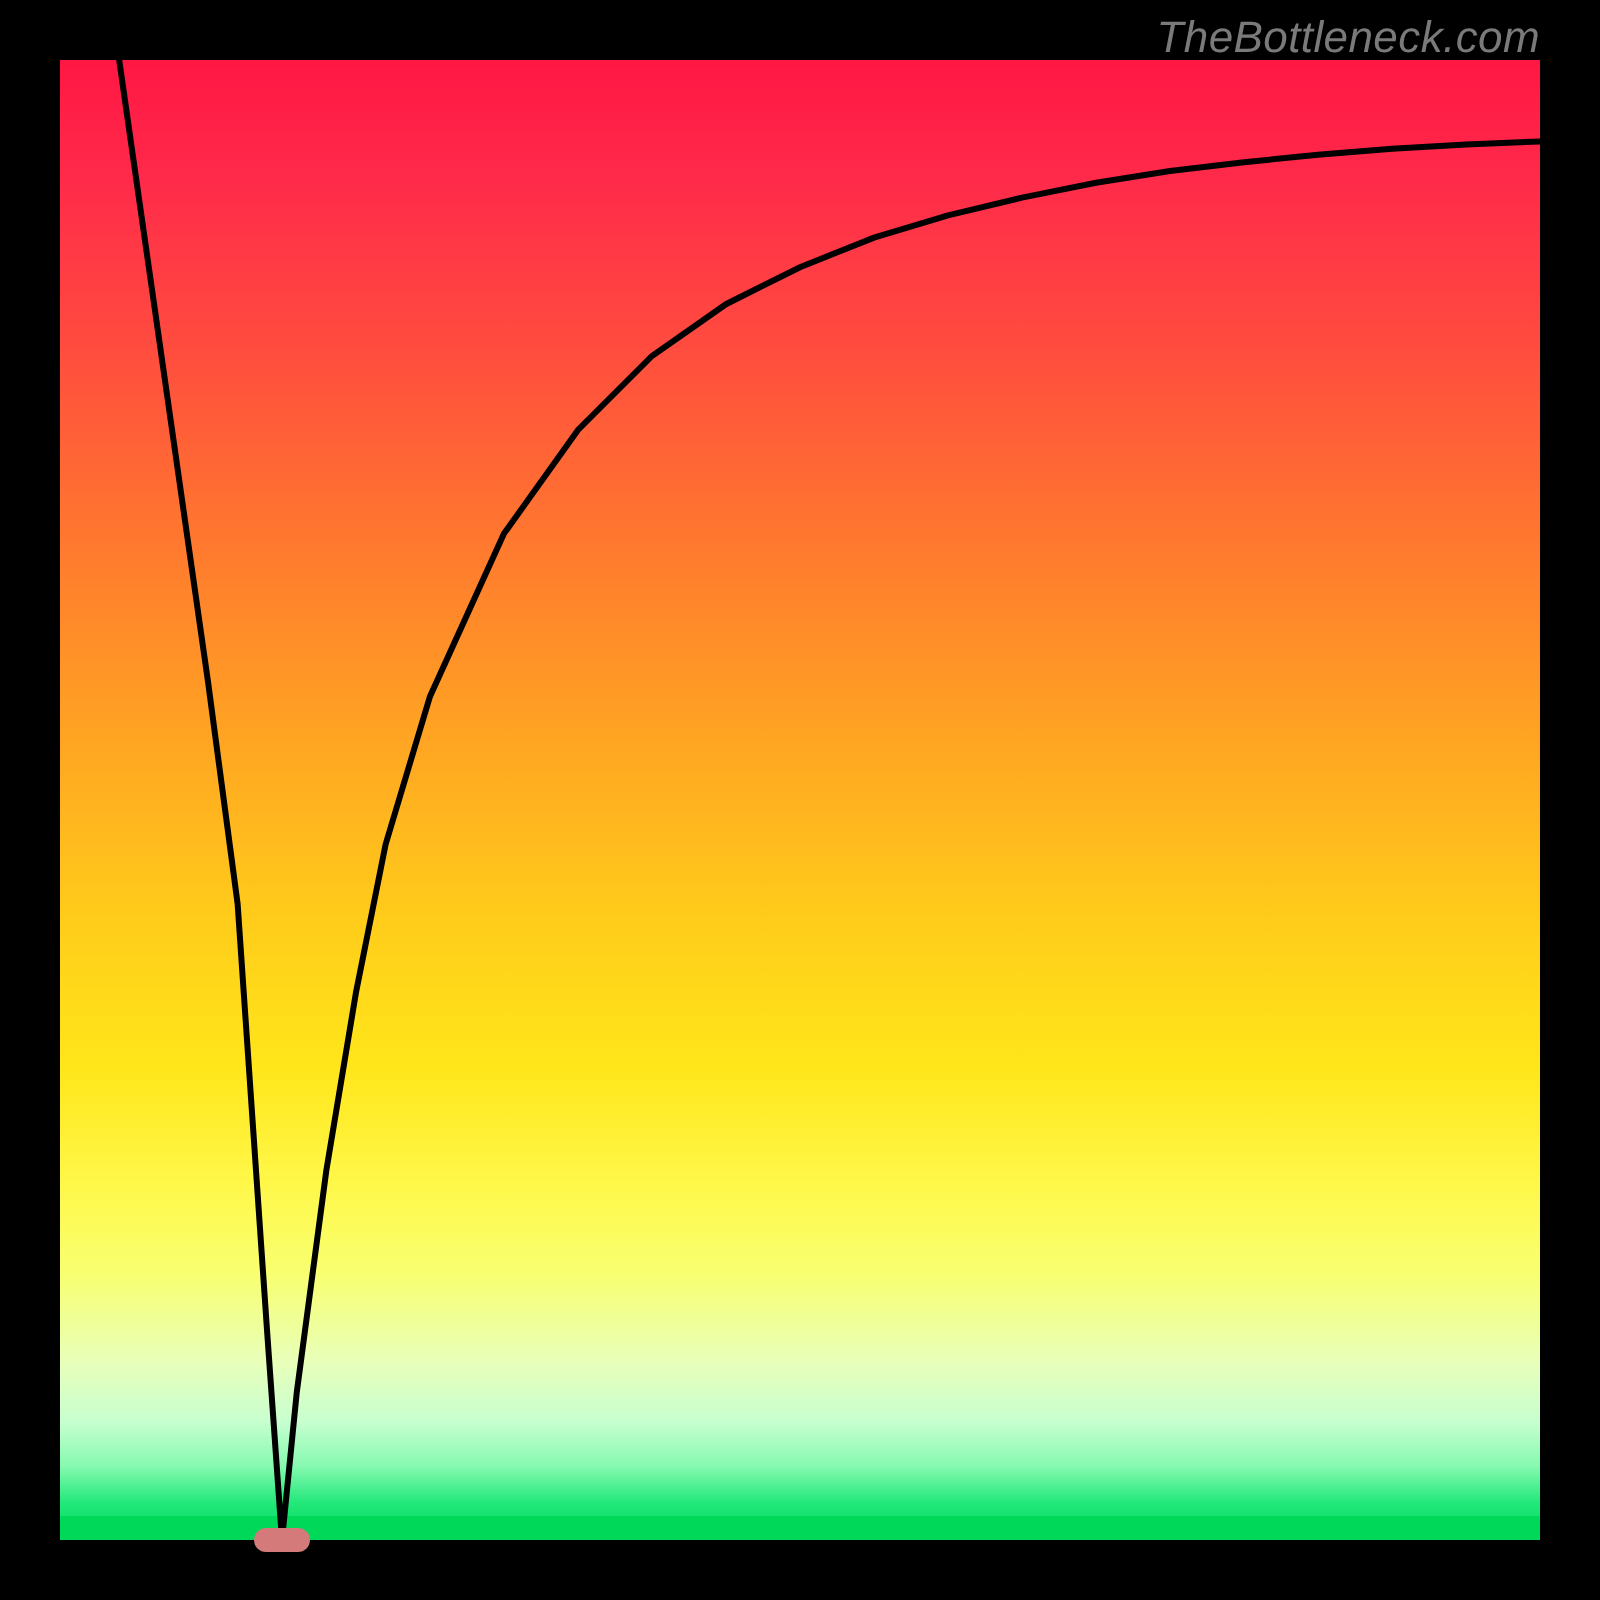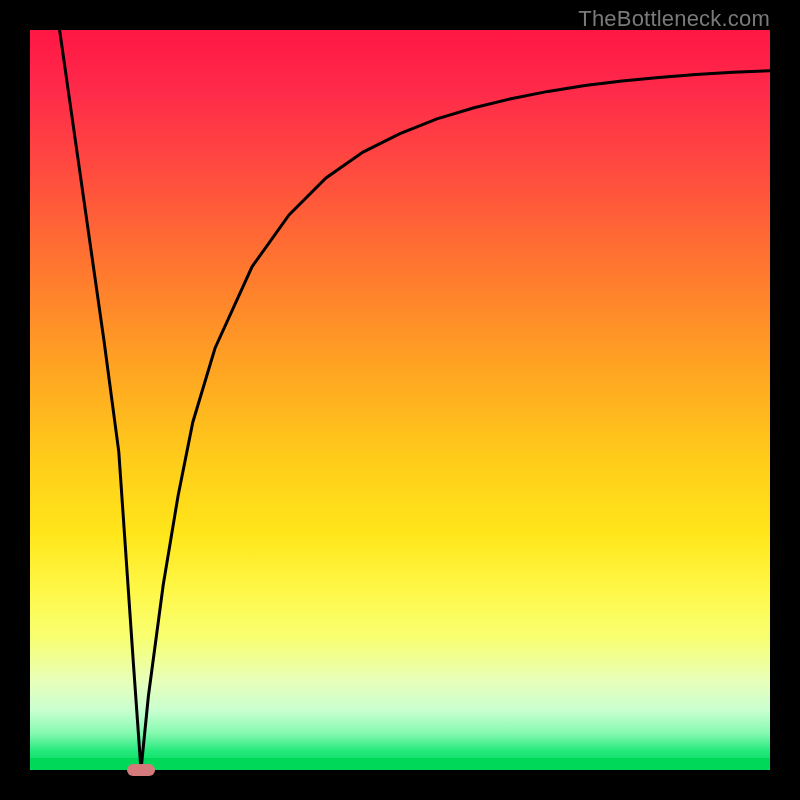--- a/index.html
+++ b/index.html
@@ -9,20 +9,21 @@
     height: 800px;
     overflow: hidden;
     background: #000;
     font-family: Arial, Helvetica, sans-serif;
   }
   .frame {
     position: relative;
     width: 800px;
     height: 800px;
     background: #000;
+    font-style: italic;
   }
   .plot-area {
     position: absolute;
     left: 30px;
     top: 30px;
     width: 740px;
     height: 740px;
     
     background: linear-gradient(
       to bottom,

